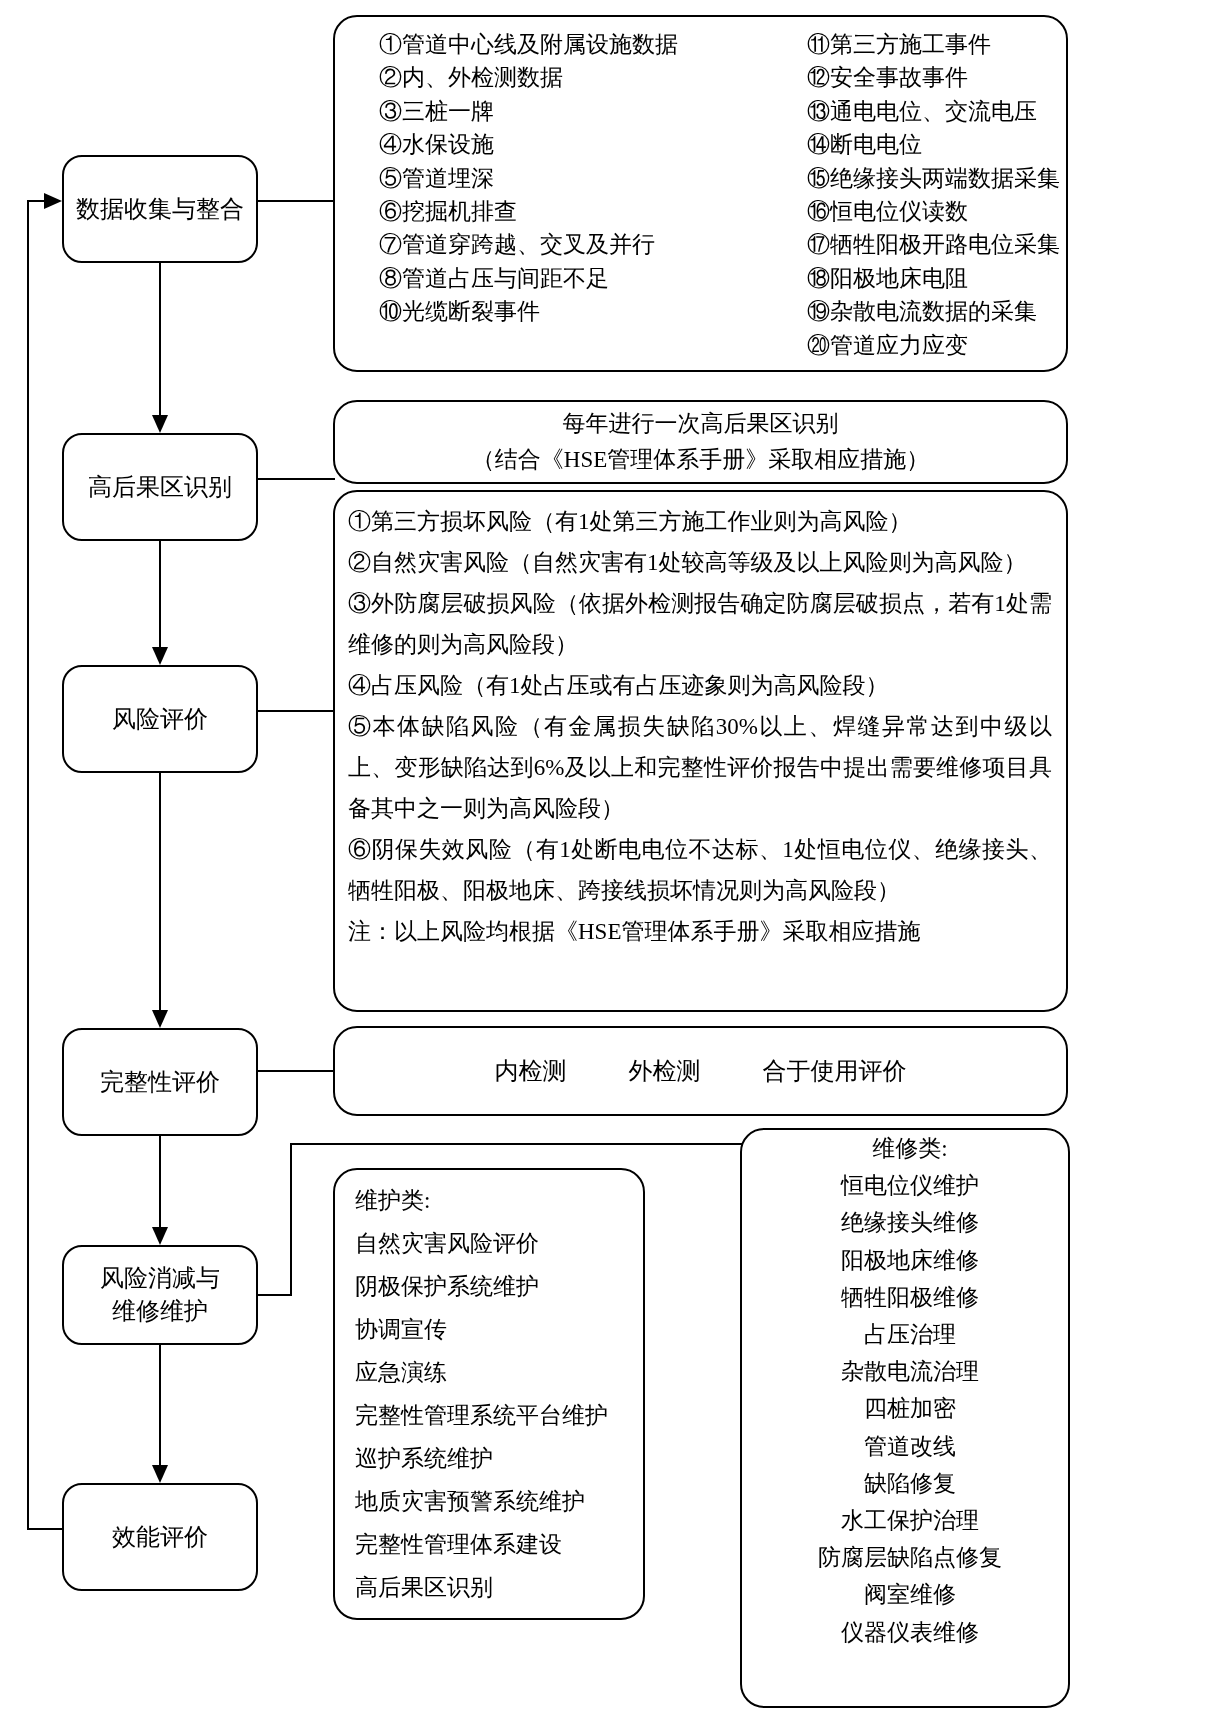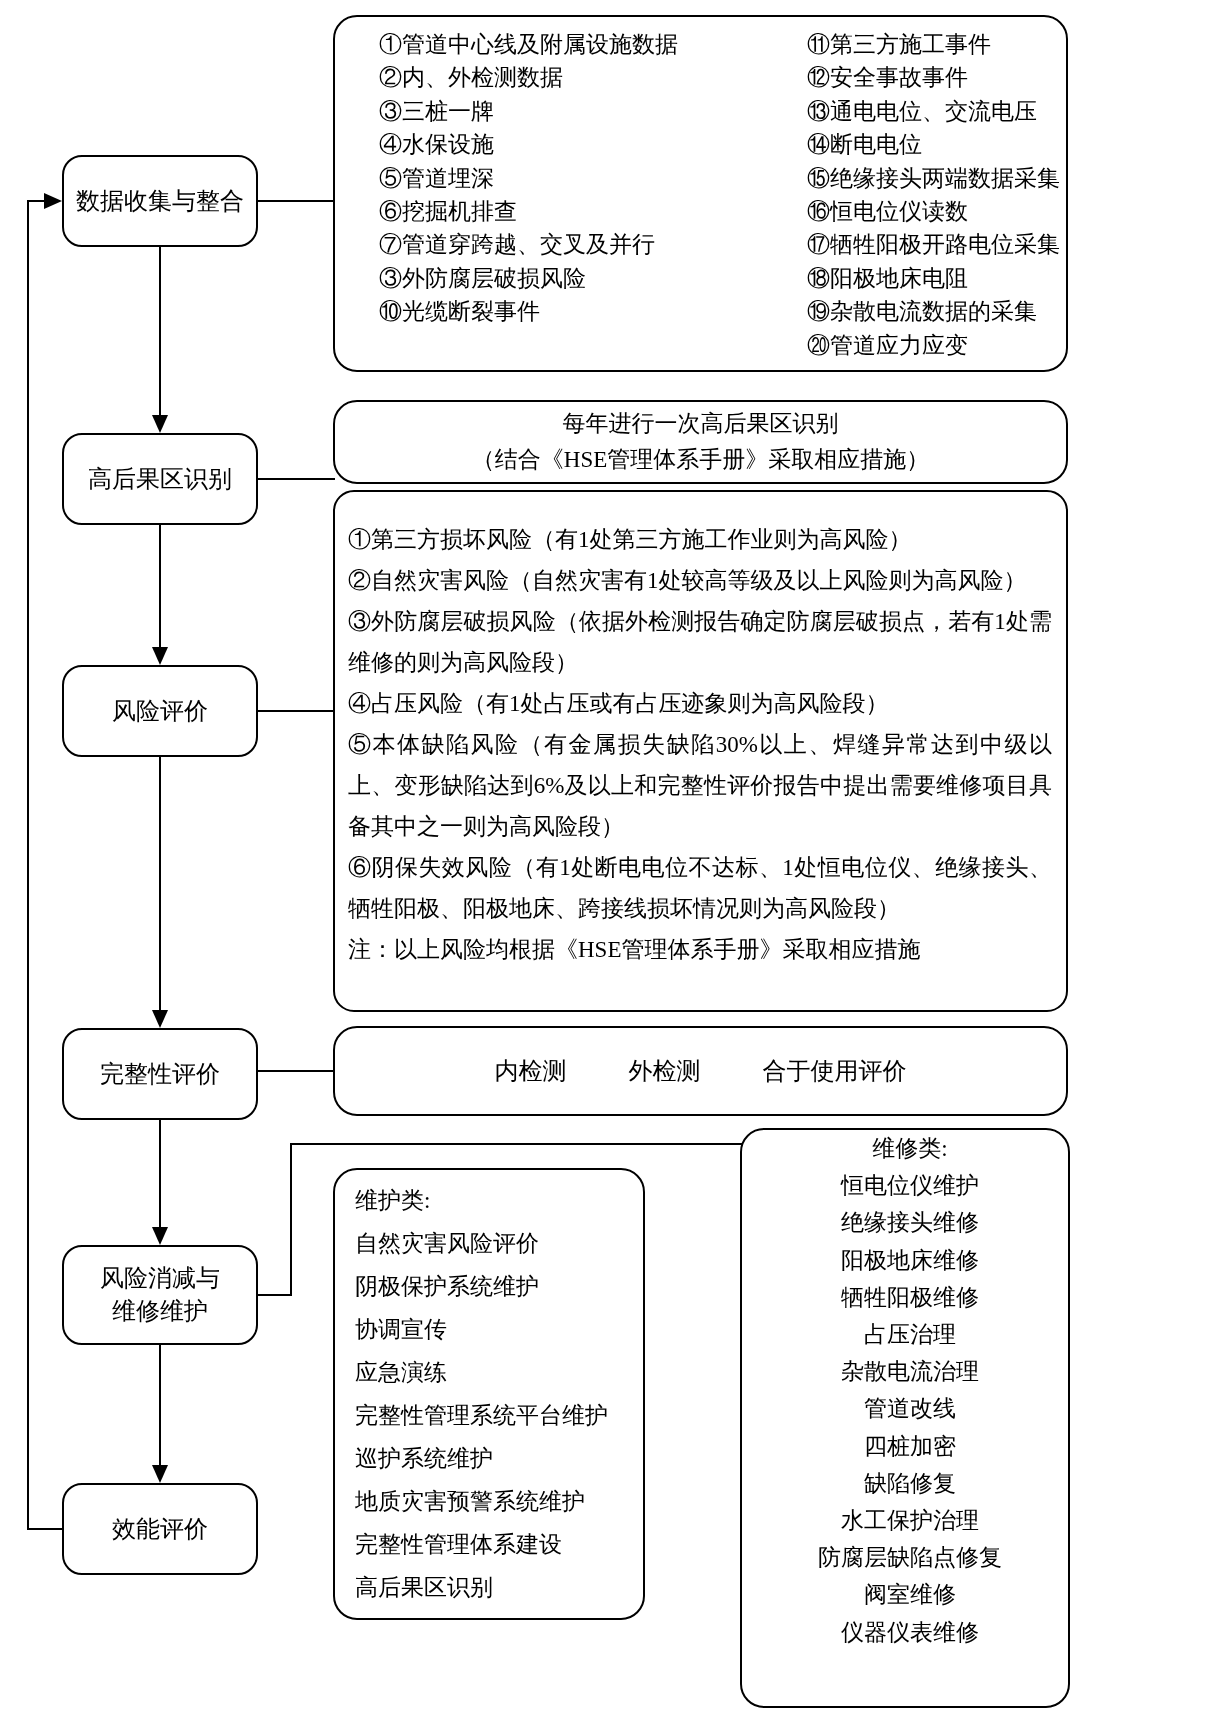--- a/index.html
+++ b/index.html
@@ -8,40 +8,40 @@
     font-family:"Liberation Serif","DejaVu Serif",serif;color:#000;
     overflow:hidden;
   }
   #lines{position:absolute;left:0;top:0;width:1206px;height:1720px;}
   .box{
     position:absolute;border:2px solid #000;background:#fff;
     box-sizing:border-box;border-radius:24px;
   }
   
   .lnode{
-    left:62px;width:196px;height:92px;border-radius:20px;
+    left:62px;width:196px;height:108px;border-radius:20px;
     display:flex;align-items:center;justify-content:center;
     font-size:24px;line-height:33px;text-align:center;white-space:pre-line;
   }
   #node-collect{top:155px;}
   #node-hca{top:433px;}
   #node-risk{top:665px;}
   #node-integrity{top:1028px;}
   #node-mitigation{top:1245px;height:100px;}
   #node-effect{top:1483px;}
   
   .rbox{left:333px;width:735px;}
   #data-box{top:15px;height:357px;display:flex;padding:11px 6px 6px 12px;}
   .dcol{display:flex;flex-direction:column;margin-left:32px;}
   .dcol-1{width:413px;}
   .dcol-2{flex:1;}
   .data-line{font-size:23px;line-height:33.4px;white-space:nowrap;}
   #hca-box{top:400px;height:84px;display:flex;flex-direction:column;justify-content:center;
     text-align:center;font-size:23px;line-height:36px;}
-  #risk-box{top:490px;height:522px;padding:27px 14px 6px 13px;font-size:23px;border-radius:21px;}
+  #risk-box{top:490px;height:522px;padding:9px 14px 6px 13px;font-size:23px;}
   .risk-line{line-height:41px;text-align:justify;}
   #integrity-box{top:1026px;height:90px;display:flex;align-items:center;justify-content:center;
     gap:62px;font-size:24px;}
   #maintenance-box{left:333px;top:1168px;width:312px;height:452px;padding:9px 4px 0 20px;font-size:23px;}
   .maint-line{line-height:43px;white-space:nowrap;}
   #repair-box{left:740px;top:1128px;width:330px;height:580px;padding:0 4px 0 14px;font-size:23px;text-align:center;}
   .repair-line{line-height:37.2px;white-space:nowrap;}
   .box-title{display:block;}
 </style>
 </head>
@@ -104,21 +104,21 @@
 
 <div class="box rbox" id="data-box">
   <div class="dcol dcol-1">
       <div class="data-line">①管道中心线及附属设施数据</div>
       <div class="data-line">②内、外检测数据</div>
       <div class="data-line">③三桩一牌</div>
       <div class="data-line">④水保设施</div>
       <div class="data-line">⑤管道埋深</div>
       <div class="data-line">⑥挖掘机排查</div>
       <div class="data-line">⑦管道穿跨越、交叉及并行</div>
-      <div class="data-line">③外防腐层破损风险</div>
+      <div class="data-line">⑧管道占压与间距不足</div>
       <div class="data-line">⑩光缆断裂事件</div>
     </div>
   <div class="dcol dcol-2">
       <div class="data-line">⑪第三方施工事件</div>
       <div class="data-line">⑫安全事故事件</div>
       <div class="data-line">⑬通电电位、交流电压</div>
       <div class="data-line">⑭断电电位</div>
       <div class="data-line">⑮绝缘接头两端数据采集</div>
       <div class="data-line">⑯恒电位仪读数</div>
       <div class="data-line">⑰牺牲阳极开路电位采集</div>
@@ -166,21 +166,21 @@
 
 <div class="box" id="repair-box">
   <span class="box-title repair-line">维修类:</span>
   <div>
       <div class="repair-line">恒电位仪维护</div>
       <div class="repair-line">绝缘接头维修</div>
       <div class="repair-line">阳极地床维修</div>
       <div class="repair-line">牺牲阳极维修</div>
       <div class="repair-line">占压治理</div>
       <div class="repair-line">杂散电流治理</div>
+      <div class="repair-line">四桩加密</div>
       <div class="repair-line">管道改线</div>
-      <div class="repair-line">四桩加密</div>
       <div class="repair-line">缺陷修复</div>
       <div class="repair-line">水工保护治理</div>
       <div class="repair-line">防腐层缺陷点修复</div>
       <div class="repair-line">阀室维修</div>
       <div class="repair-line">仪器仪表维修</div>
     </div>
 </div>
 
 </body></html>

